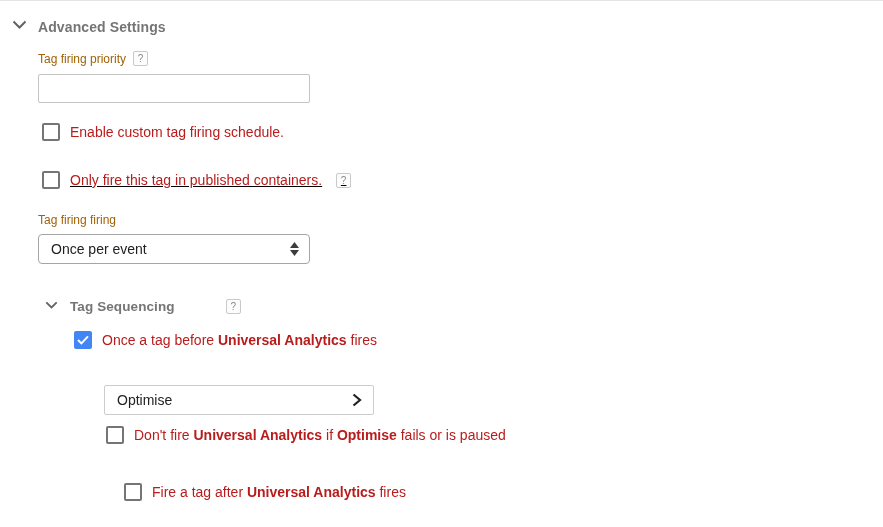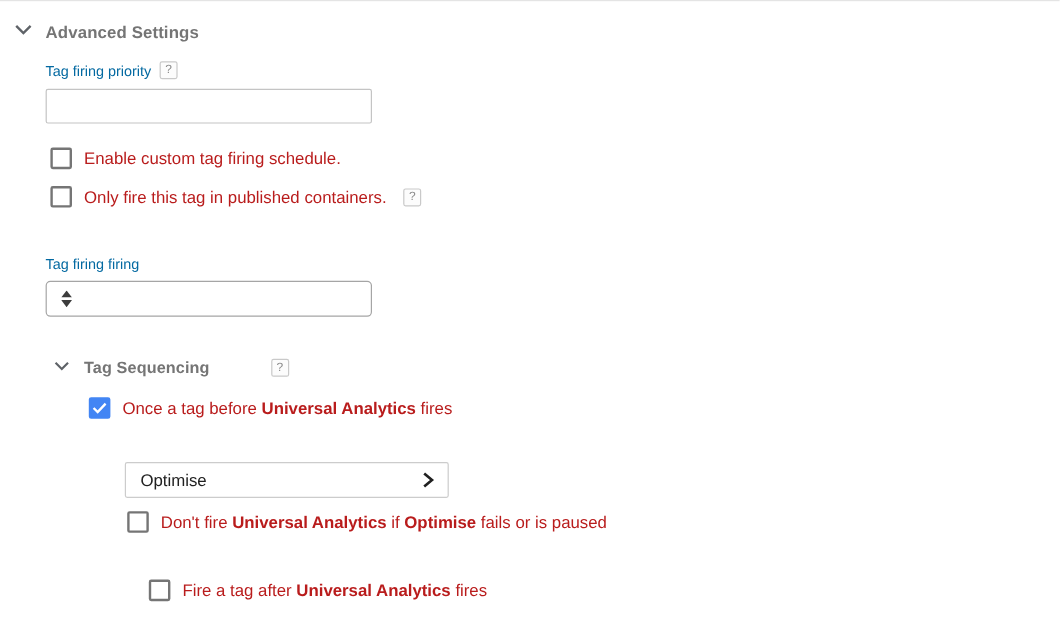--- a/index.html
+++ b/index.html
@@ -9,21 +9,21 @@
     background: #ffffff;
     overflow: hidden;
   }
   .screen { position: relative; width: 883px; height: 412px; background: #fff; }
   .abs { position: absolute; }
   .top-border { position: absolute; left: 0; top: 0; width: 883px; height: 1px; background: #e4e4e4; }
 
   .section-title {
     font-size: 14px; font-weight: bold; color: #757575; letter-spacing: 0.1px;
   }
-  .label-sm { font-size: 12px; color: #0369a1; }
+  .label-sm { font-size: 12px; color: #a16207; }
   .row { display: flex; align-items: center; }
 
   .chevron-down svg { display: block; }
 
   .help {
     display: inline-flex; align-items: center; justify-content: center;
     width: 15px; height: 15px; border: 1px solid #c9c9c9; border-radius: 2px;
     font-size: 10px; color: #8a8a8a; background: #fcfcfc; margin-left: 7px;
     flex: 0 0 auto; cursor: default;
   }
@@ -80,30 +80,31 @@
   </div>
   <input class="abs textbox" style="left: 38px; top: 74px;" type="text" value="">
 
   <div class="abs row" style="left:42px; top:123px;">
     <span class="cb">
       
     </span>
     <span class="cb-label">Enable custom tag firing schedule.</span>
   </div>
 
-  <div class="abs row" style="left:42px; top:155px;">
+  <div class="abs row" style="left:42px; top:171px;text-decoration:underline;">
     <span class="cb">
       
     </span>
     <span class="cb-label">Only fire this tag in published containers.</span>
     <span class="help" style="margin-left:14px;">?</span>
   </div>
 
   <div class="abs label-sm" style="left:38px; top:213px;">Tag firing firing</div>
   <div class="abs selectbox" style="left:38px; top:234px;">
+    <span class="sel-text">Once per event</span>
     <span class="updown">
       <svg width="9" height="6" viewBox="0 0 9 6">
           <path d="M4.5 0 L9 6 L0 6 Z" fill="#3c3c3c"></path>
         </svg>
       <svg width="9" height="6" viewBox="0 0 9 6">
           <path d="M4.5 6 L9 0 L0 0 Z" fill="#3c3c3c"></path>
         </svg>
     </span>
   </div>
 

